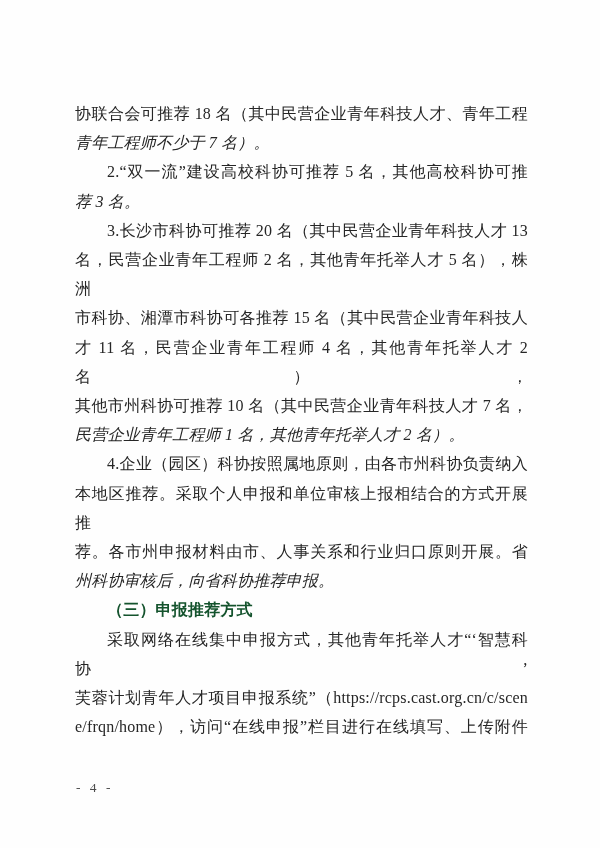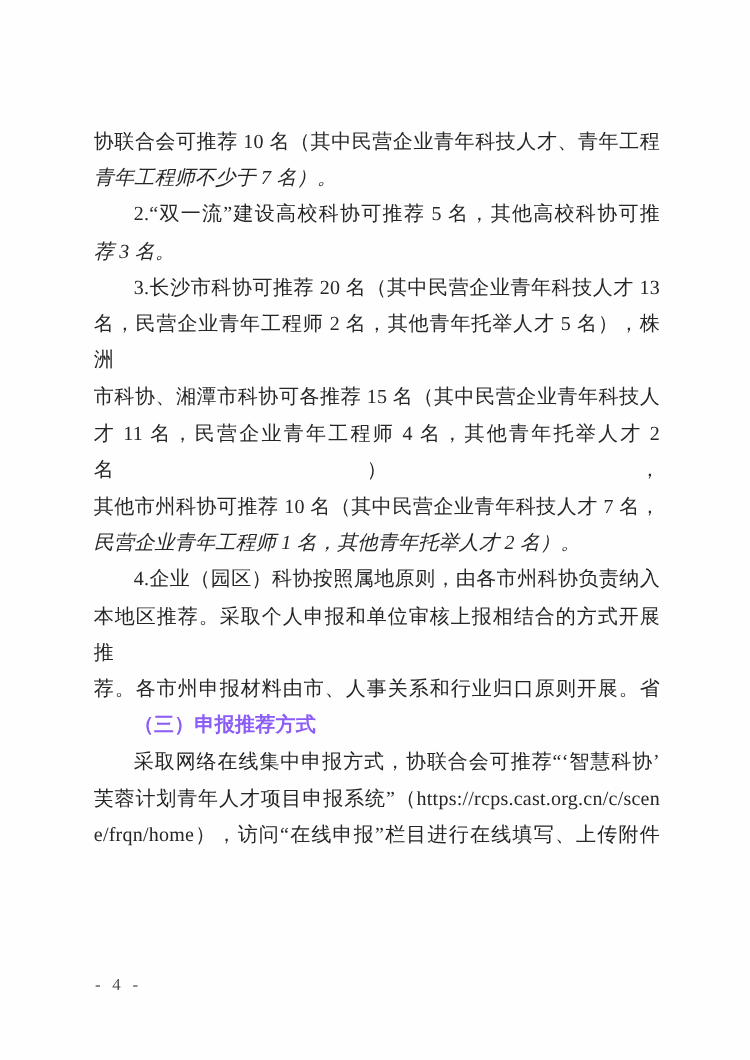--- a/index.html
+++ b/index.html
@@ -31,50 +31,51 @@
   .ln.end {
     text-align-last: left;
     font-style: italic;
   }
   .ln.ind {
     text-indent: 2em;
   }
   .ln.head {
     text-align-last: left;
     font-weight: 700;
-    color: #8b5cf6;
+    color: #14532d;
   }
   .page-number {
     position: absolute;
     left: 76px;
     top: 779px;
     font-size: 13.5px;
     line-height: 18px;
     color: #4d4d4d;
     letter-spacing: 3px;
   }
 </style>
 </head>
 <body>
 
 <div class="page">
   <main class="text-block">
-    <div class="ln">协联合会可推荐 10 名（其中民营企业青年科技人才、青年工程</div>
+    <div class="ln">协联合会可推荐 18 名（其中民营企业青年科技人才、青年工程</div>
     <div class="ln end">青年工程师不少于 7 名）。</div>
     <div class="ln ind">2.“双一流”建设高校科协可推荐 5 名，其他高校科协可推</div>
     <div class="ln end">荐 3 名。</div>
     <div class="ln ind">3.长沙市科协可推荐 20 名（其中民营企业青年科技人才 13</div>
     <div class="ln">名，民营企业青年工程师 2 名，其他青年托举人才 5 名），株洲</div>
     <div class="ln">市科协、湘潭市科协可各推荐 15 名（其中民营企业青年科技人</div>
     <div class="ln">才 11 名，民营企业青年工程师 4 名，其他青年托举人才 2 名），</div>
     <div class="ln">其他市州科协可推荐 10 名（其中民营企业青年科技人才 7 名，</div>
     <div class="ln end">民营企业青年工程师 1 名，其他青年托举人才 2 名）。</div>
     <div class="ln ind">4.企业（园区）科协按照属地原则，由各市州科协负责纳入</div>
     <div class="ln">本地区推荐。采取个人申报和单位审核上报相结合的方式开展推</div>
     <div class="ln">荐。各市州申报材料由市、人事关系和行业归口原则开展。省</div>
+    <div class="ln end">州科协审核后，向省科协推荐申报。</div>
     <div class="ln ind head">（三）申报推荐方式</div>
-    <div class="ln ind">采取网络在线集中申报方式，协联合会可推荐“‘智慧科协’</div>
+    <div class="ln ind">采取网络在线集中申报方式，其他青年托举人才“‘智慧科协’</div>
     <div class="ln">芙蓉计划青年人才项目申报系统”（https://rcps.cast.org.cn/c/scen</div>
     <div class="ln">e/frqn/home），访问“在线申报”栏目进行在线填写、上传附件</div>
 
   </main>
   <div class="page-number">- 4 -</div>
 </div>
 
 </body></html>

